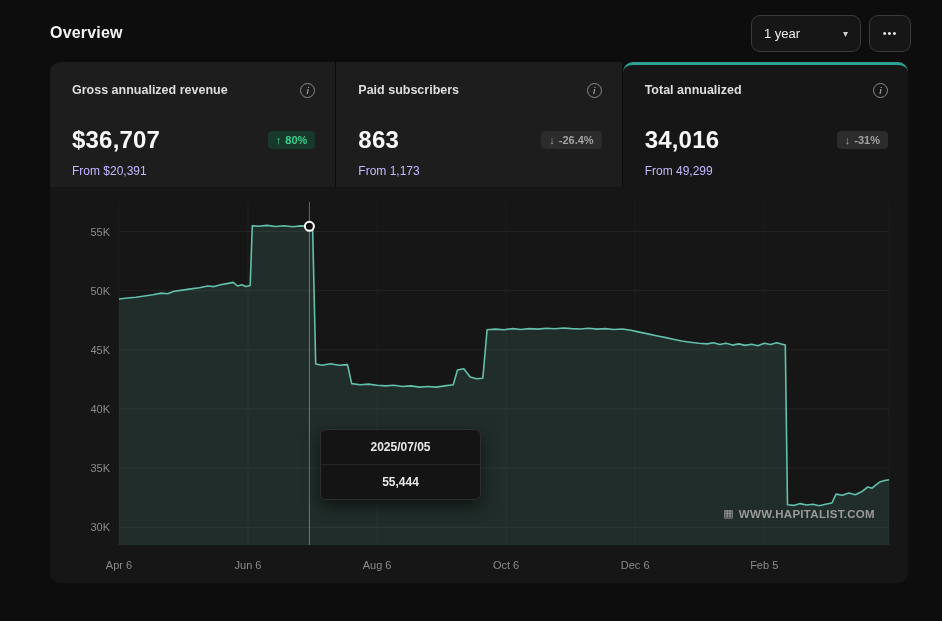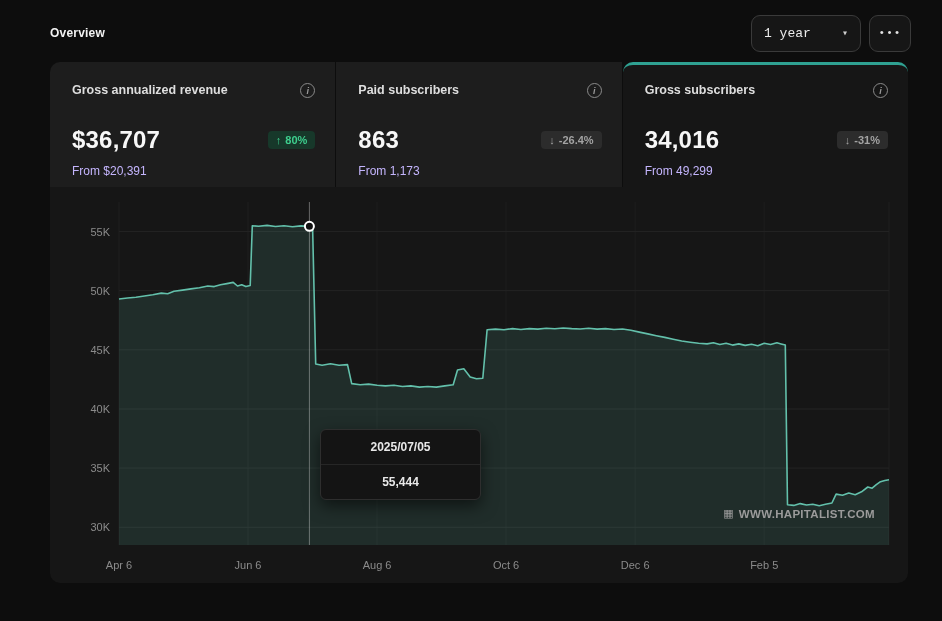--- a/index.html
+++ b/index.html
@@ -7,26 +7,26 @@
   body {
     background:#0d0d0d;
     font-family:"Liberation Sans","DejaVu Sans",sans-serif;
     color:#e8e8e8;
   }
   .topbar {
     margin:14px 31px 10px 50px;
     display:flex; justify-content:space-between; align-items:center;
     height:38px;
   }
-  .page-title { font-size:12px; font-weight:700; color:#f2f2f2; letter-spacing:.2px; }
+  .page-title { font-size:16px; font-weight:700; color:#f2f2f2; letter-spacing:.2px; }
   .topbar-right { display:flex; gap:8px; }
   .select-btn, .more-btn {
     background:#161616; border:1px solid #3a3a3a; border-radius:9px;
     color:#ececec; font-size:13px; height:37px; cursor:pointer;
-    font-family:Liberation Mono, monospace;
+    font-family:Liberation Sans, sans-serif;
   }
   .select-btn {
     width:110px; display:flex; align-items:center; justify-content:space-between;
     padding:0 12px;
   }
   .caret { font-size:10px; color:#cfcfcf; }
   .more-btn { width:42px; letter-spacing:1px; font-size:11px; color:#e5e5e5; }
 
   .panel { margin:0 34px 28px 50px; width:858px; }
   .cards { display:flex; gap:1px; }
@@ -123,21 +123,21 @@
         <span class="badge down">
           <span>↓</span>
           <span>-26.4%</span>
         </span>
       </div>
       <div class="card-from">From 1,173</div>
     </div>
 
     <div class="card active">
       <div class="card-head">
-        <span class="card-title">Gross subscribers</span>
+        <span class="card-title">Total annualized</span>
         <span class="info-icon">i</span>
       </div>
       <div class="card-mid">
         <span class="card-value">34,016</span>
         <span class="badge down">
           <span>↓</span>
           <span>-31%</span>
         </span>
       </div>
       <div class="card-from">From 49,299</div>

